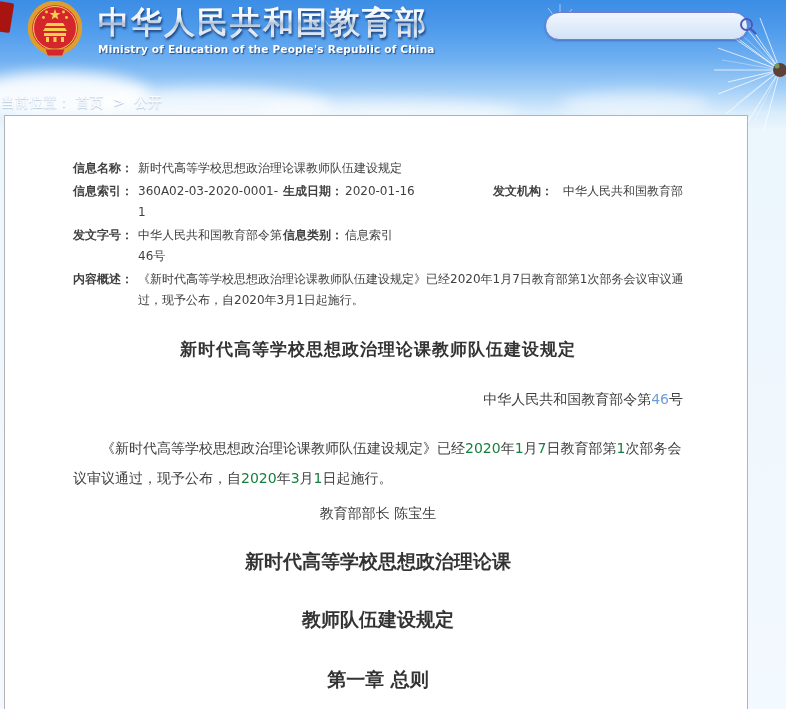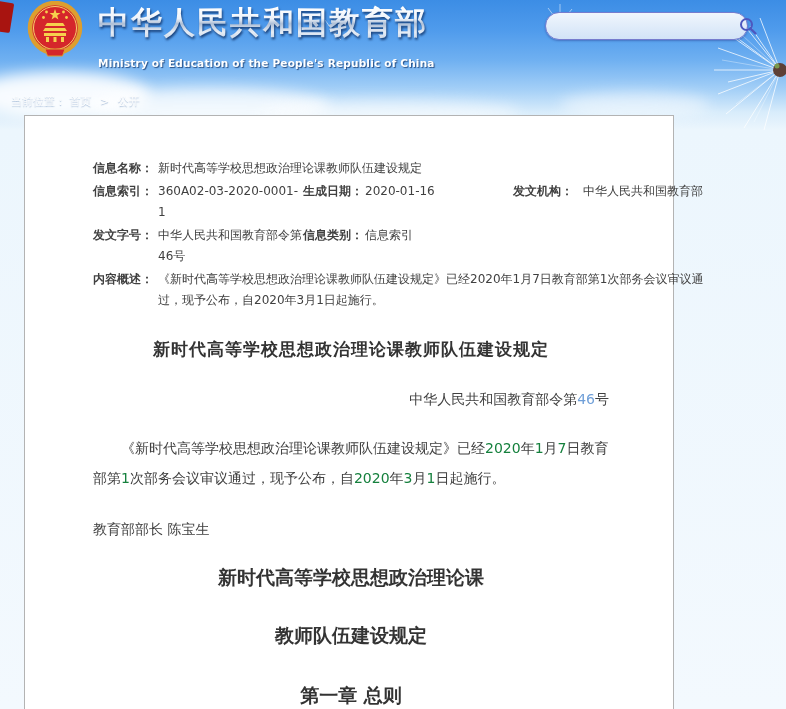--- a/index.html
+++ b/index.html
@@ -13,54 +13,54 @@
   .flag-frag{position:absolute;left:-5px;top:2px;width:17px;height:30px;background:#a81410;transform:rotate(9deg);border-radius:2px;}
   .emblem{position:absolute;left:24px;top:1px;width:62px;height:58px;}
   .site-logo{position:absolute;left:98px;top:5px;cursor:pointer;}
   .site-name{
     font-size:31px;font-weight:bold;letter-spacing:2px;line-height:34px;
     background:linear-gradient(180deg,#ffffff 5%,#eef3fa 40%,#aebfd6 55%,#e6edf6 80%,#c9d6e6 100%);
     -webkit-background-clip:text;background-clip:text;color:transparent;
     filter:drop-shadow(1px 2px 1px rgba(18,52,105,.85));
   }
   .site-name-en{
-    margin-top:18px;font-size:10.5px;font-weight:bold;color:#ffffff;letter-spacing:.2px;
+    margin-top:4px;font-size:10.5px;font-weight:bold;color:#ffffff;letter-spacing:.2px;
     text-shadow:1px 1px 1px rgba(18,52,105,.8);
   }
   .search{
     position:absolute;left:545px;top:12px;width:203px;height:28px;box-sizing:border-box;
     border:1px solid #767cce;border-radius:15px;
     background:linear-gradient(180deg,#f0f6fd,#d2e3f7);
     box-shadow:0 1px 2px rgba(40,60,140,.45);
     display:flex;align-items:center;padding:0 6px 0 12px;
   }
   .search input{flex:1;border:none;outline:none;background:transparent;font-size:13px;color:#333;height:22px;}
   .search-btn{border:none;background:transparent;padding:0;width:22px;height:22px;cursor:pointer;display:flex;align-items:center;justify-content:center;}
   .dandelion{position:absolute;right:0;top:18px;}
   .seed{position:absolute;opacity:.8;}
   
-  .breadcrumb{position:absolute;left:11px;top:94px;font-size:11px;color:#fefefe;text-shadow:0 1px 1px rgba(90,130,180,.5);}
+  .breadcrumb{position:absolute;left:1px;top:94px;font-size:14px;color:#fefefe;text-shadow:0 1px 1px rgba(90,130,180,.5);}
   .breadcrumb a{color:#fefefe;text-decoration:none;cursor:pointer;}
   .crumb-sep{margin:0 5px;}
   
   .panel{
-    position:absolute;left:24px;top:115px;width:650px;height:594px;box-sizing:border-box;
+    position:absolute;left:4px;top:115px;width:744px;height:594px;box-sizing:border-box;
     background:#ffffff;border:1px solid #b3b3b3;border-bottom:none;
   }
   .meta-table{margin:41px 0 0 68px;border-collapse:collapse;table-layout:fixed;width:636px;
     font-size:12px;color:#404040;}
   .meta-table td{padding:1px 0;vertical-align:top;line-height:21px;}
   .meta-table td.lbl{font-weight:bold;white-space:nowrap;}
   .meta-table td.summary-val{padding-right:22px;}
   
   .doc-body{padding:0 64px 0 68px;font-size:14px;color:#404040;}
   .doc-title{margin-top:26px;text-align:center;font-size:17px;font-weight:bold;color:#333;letter-spacing:1px;}
   .decree-line{margin-top:30px;text-align:right;}
   .para{margin-top:24px;line-height:30px;text-indent:28px;}
-  .sig-name{margin-top:28px;text-align:left;}
+  .sig-name{margin-top:12px;text-align:center;}
   .sig-date{margin-top:28px;text-align:right;}
   .inner-h{text-align:center;font-weight:bold;font-size:19px;color:#333;}
   .inner-h.h1{margin-top:26px;}
   .inner-h.h2{margin-top:32px;}
   .inner-h.h3{margin-top:34px;}
   .c-blue{color:#15803d;}
   .c-light{color:#6f9fd8;}
 </style>
 </head>
 <body>

